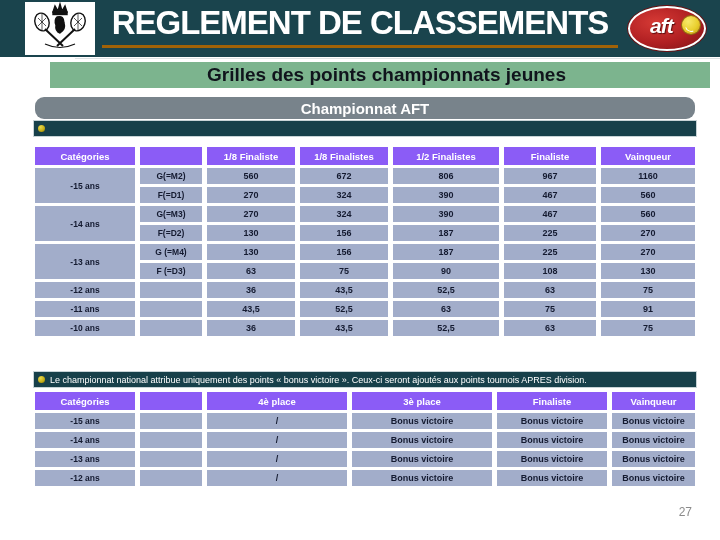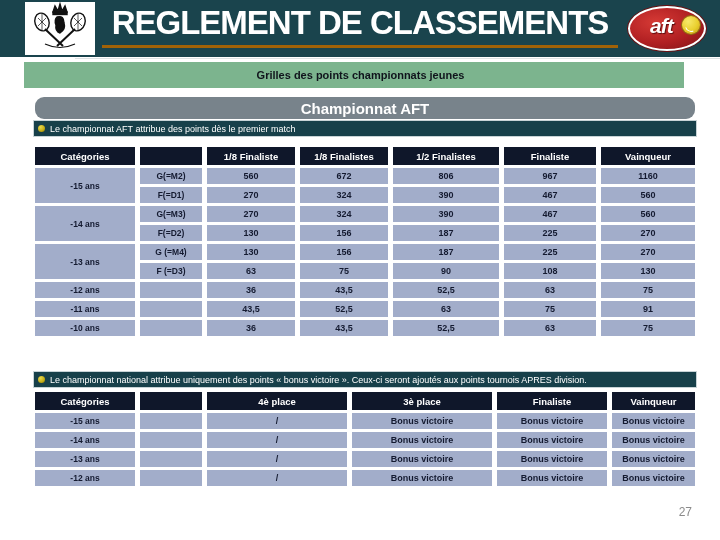--- a/index.html
+++ b/index.html
@@ -64,23 +64,23 @@
     border-radius: 50%;
     transform: rotate(25deg);
   }
   .top-rule {
     position: absolute; left: 75px; right: 0; top: 58px;
     border-top: 1px solid #dde2e4;
   }
 
   
   .subtitle-banner {
-    position: absolute; left: 24px; top: 62px; width: 660px; height: 26px;
+    position: absolute; left: 50px; top: 62px; width: 660px; height: 26px;
     background: #7cb48e;
-    color: #10141c; font-size: 11px; font-weight: bold;
+    color: #10141c; font-size: 19px; font-weight: bold;
     display: flex; align-items: center; justify-content: center; padding-left: 13px;
   }
   .section-banner {
     position: absolute; left: 35px; width: 660px; height: 22px;
     background: #78838b;
     color: #ffffff; font-size: 15px; font-weight: bold;
     display: flex; align-items: center; justify-content: center;
   }
   .banner-aft { top: 97px; border-radius: 9px; }
   .banner-national { top: 347px; height: 21px; }
@@ -113,21 +113,21 @@
   table.points td {
     height: 16px;
     background: #a2adca;
     color: #141a30;
     font-size: 9px; font-weight: bold;
     text-align: center; vertical-align: middle;
     padding: 0 2px;
     overflow: hidden; white-space: nowrap;
   }
   table.points tr.thead td {
-    background: #0f172a;
+    background: #8b5cf6;
     color: #ffffff;
     font-size: 9.5px;
     height: 18px;
   }
   table.points td.cat, table.points td.lbl { font-size: 8.5px; }
 
   
   .page-number {
     position: absolute; right: 28px; top: 505px;
     color: #8a8a8a; font-size: 12px;
@@ -170,21 +170,20 @@
       <span class="aft-ball"></span>
     </div>
   </div>
   <div class="top-rule"></div>
 
   <div class="subtitle-banner">Grilles des points championnats jeunes</div>
 
   <div class="section-banner banner-aft">Championnat AFT</div>
   <div class="note-bar note-aft">
     <span class="bullet-ball"></span>
-    <span>Le championnat AFT attribue des points dès le premier match</span>
   </div>
 
   <table class="points table-aft">
     <colgroup>
       <col style="width:100px">
         <col style="width:62px">
         <col style="width:88px">
         <col style="width:88px">
         <col style="width:106px">
         <col style="width:92px">

